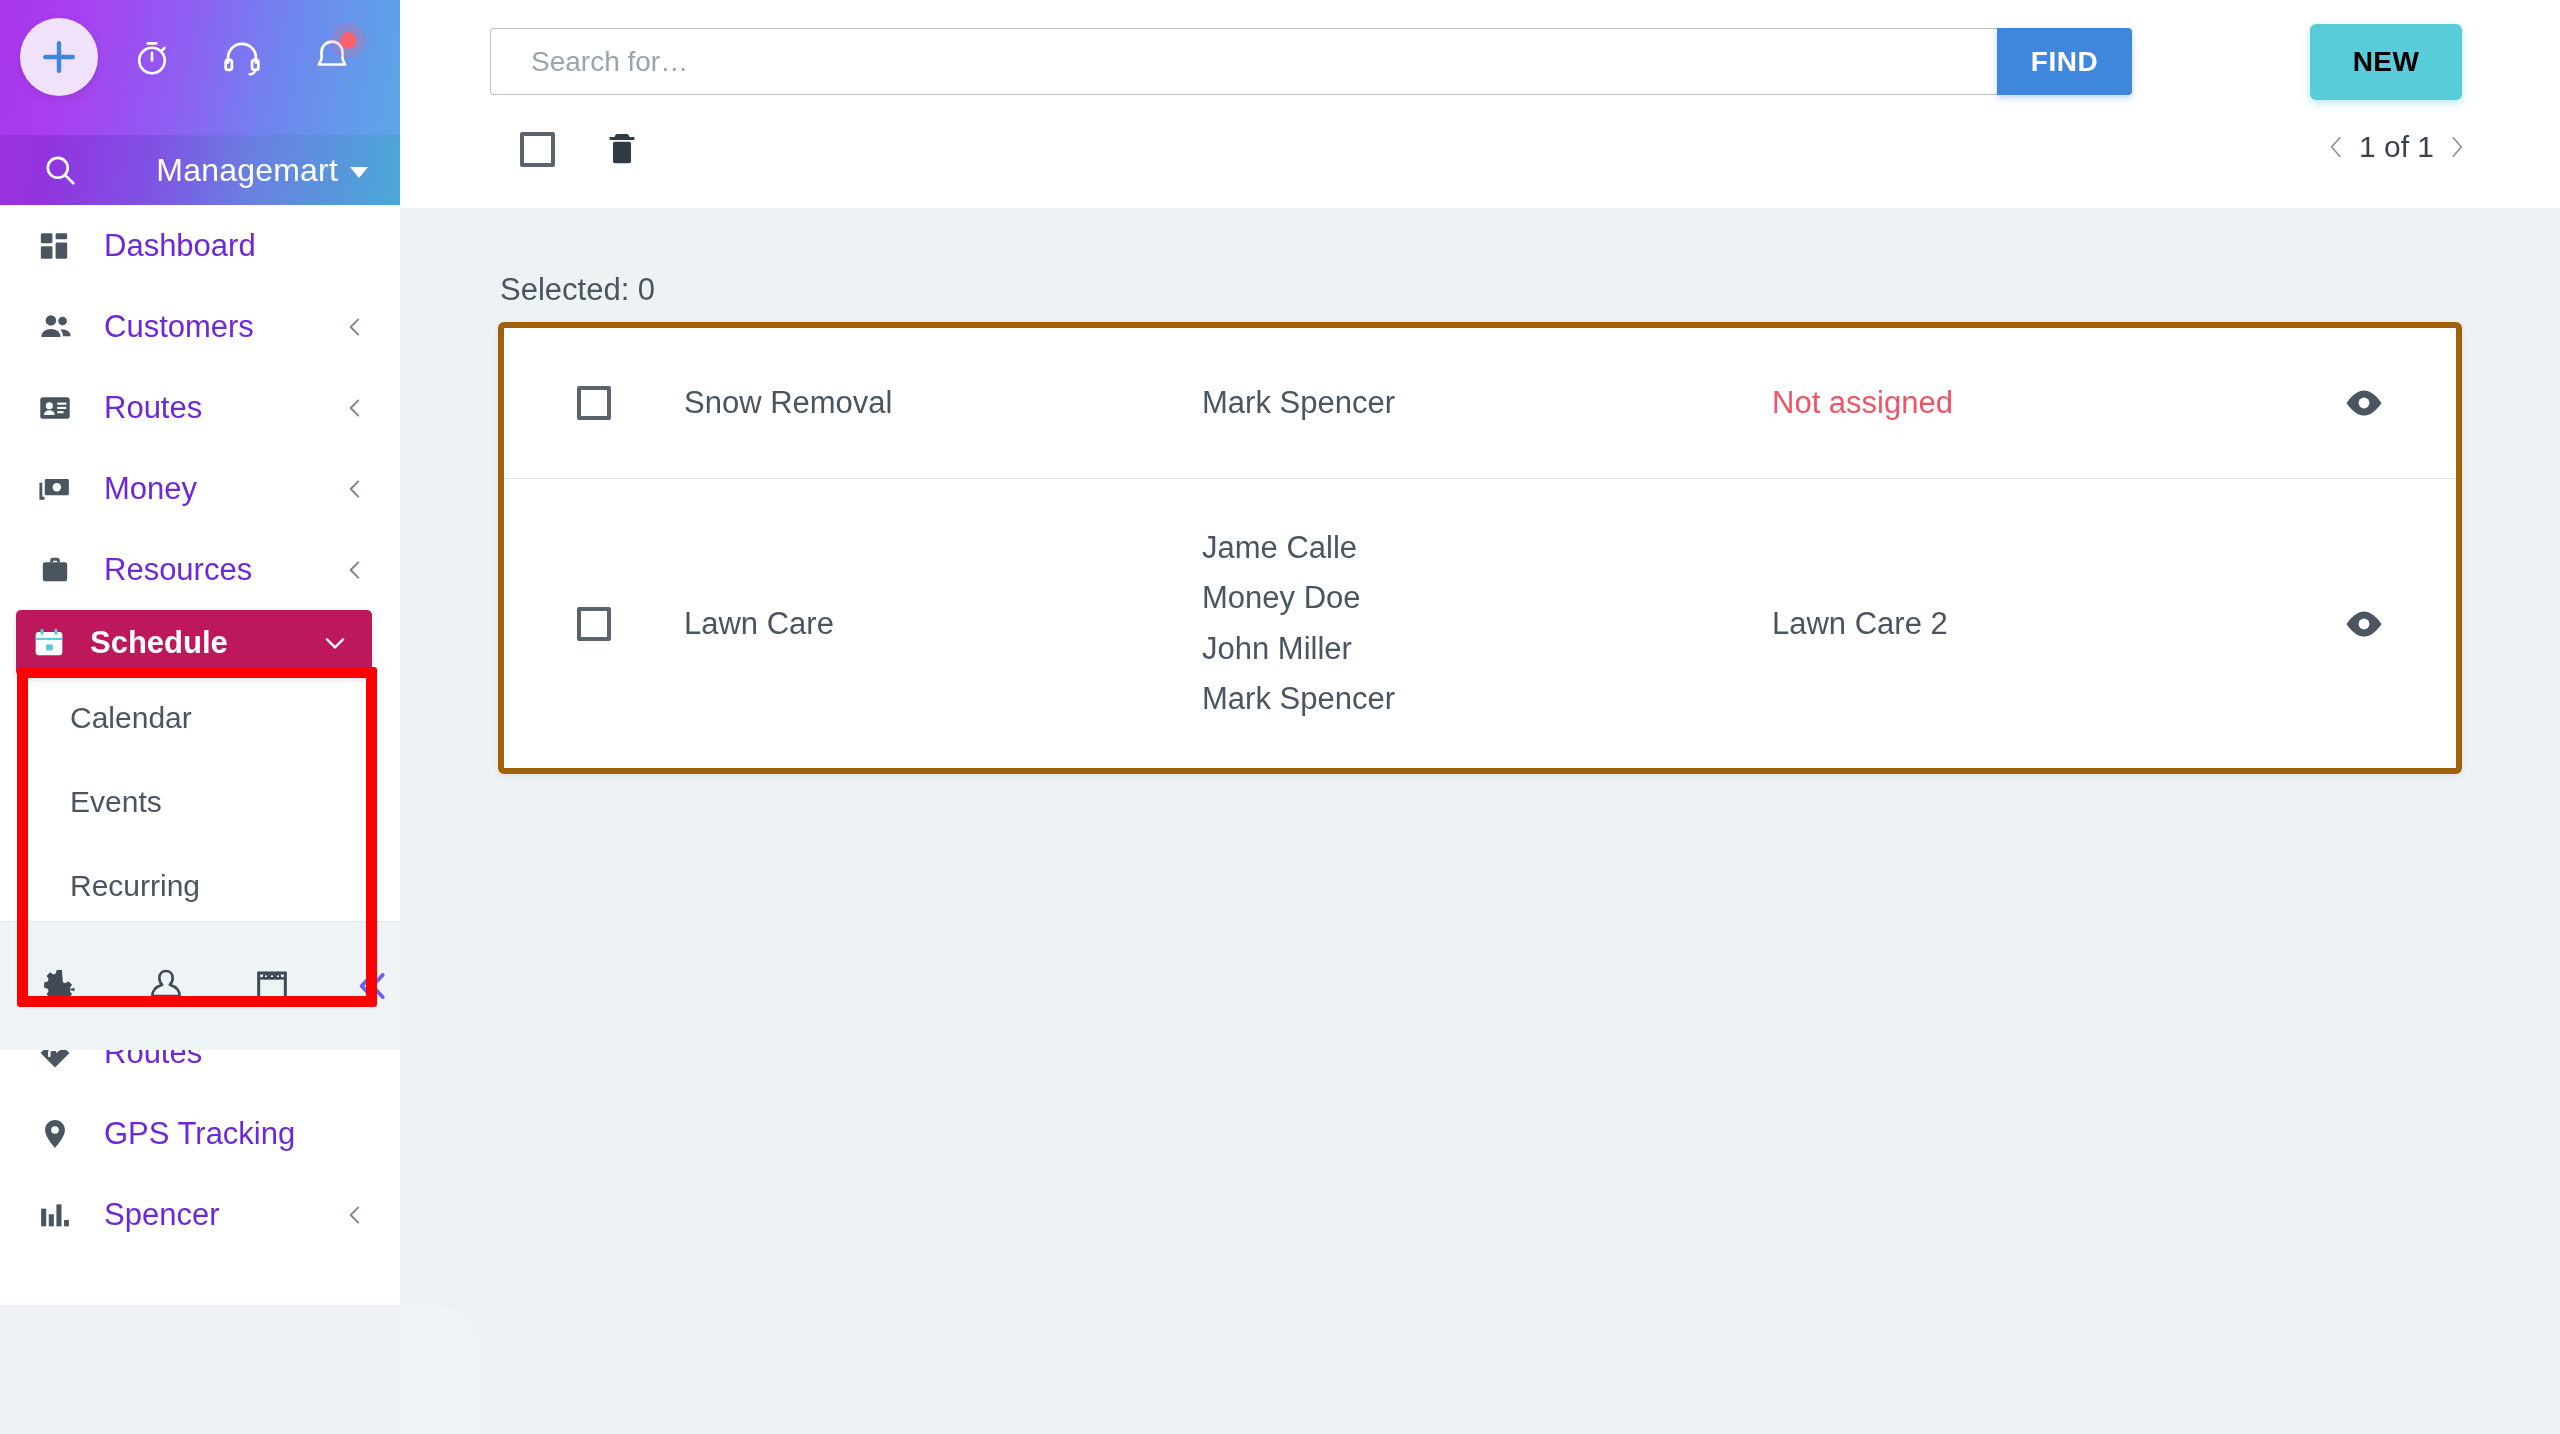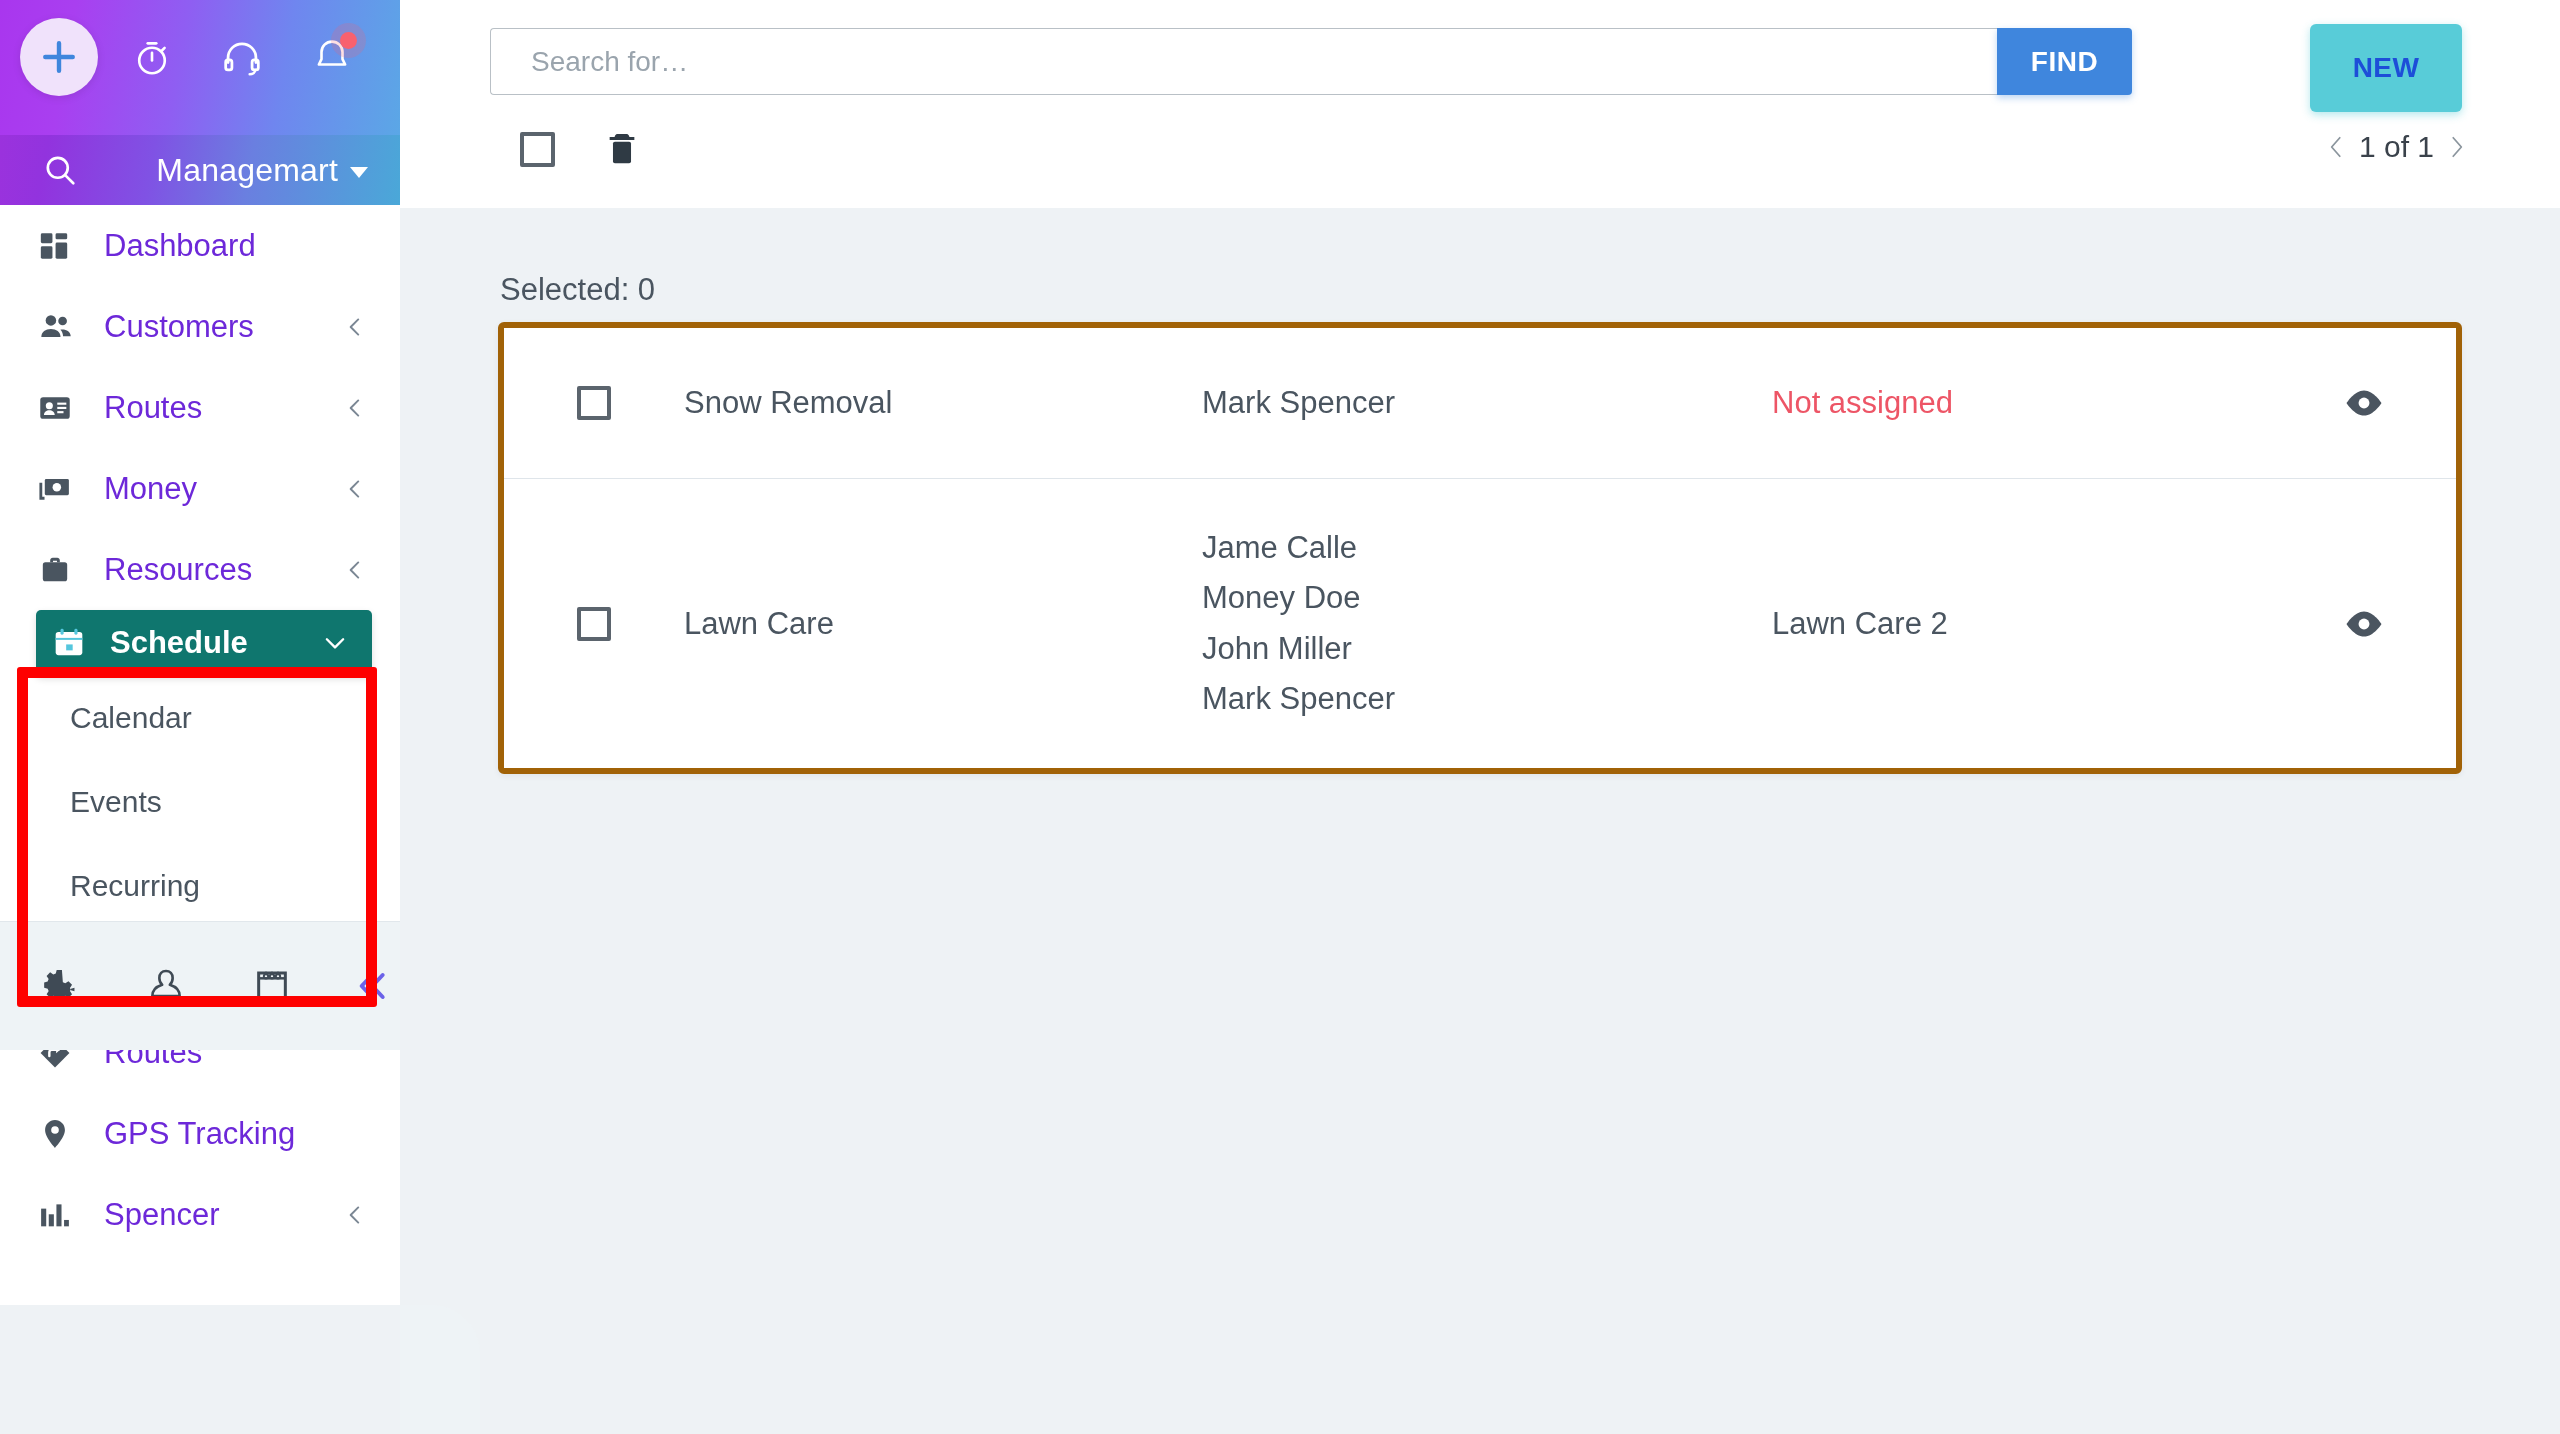--- a/index.html
+++ b/index.html
@@ -89,22 +89,22 @@
   .nav-label {
     font-size: 31px; color: #6d28d9;
     margin-left: 20px; white-space: nowrap;
   }
   .nav-chev { margin-left: auto; color: #7b8794; display:flex; }
 
   
   .sched-group { position: relative; }
   .sched-head {
     height: 66px;
-    margin: 0 28px 0 36px;
-    background: #0f766e;
+    margin: 0 28px 0 16px;
+    background: #be185d;
     border-radius: 5px;
     display:flex; align-items:center;
     padding: 0 22px 0 16px;
     box-shadow: 0 3px 7px rgba(0,0,0,0.13);
     cursor: pointer;
   }
   .sched-head .nav-ico { width: 44px; min-width:44px; color:#fff; }
   .sched-head .nav-label { color:#fff; font-weight: 700; font-size: 31px; margin-left: 14px;}
   .sched-head .nav-chev { color:#fff; }
 
@@ -184,23 +184,23 @@
     background: #3f86dd;
     color:#fff; border:none;
     font-size: 28px; font-weight: 700; letter-spacing: .5px;
     border-radius: 0 4px 4px 0;
     cursor:pointer;
     font-family: "Liberation Sans", sans-serif;
     box-shadow: 0 3px 7px rgba(63,134,221,0.35);
   }
   .new-btn {
     position:absolute; right: 98px; top: 24px;
-    width: 152px; height: 88px;
+    width: 152px; height: 76px;
     background: #58ccd8;
-    color:#1d4ed8; border:none;
+    color:#000000; border:none;
     font-size: 28px; font-weight: 700; letter-spacing:.4px;
     border-radius: 6px; cursor:pointer;
     font-family: "Liberation Sans", sans-serif;
     box-shadow: 0 3px 8px rgba(88,204,216,0.45);
   }
   .pager {
     position:absolute; right: 90px; top: 130px;
     display:flex; align-items:center; gap:10px;
     font-size: 30px; color:#3a424b;
   }

